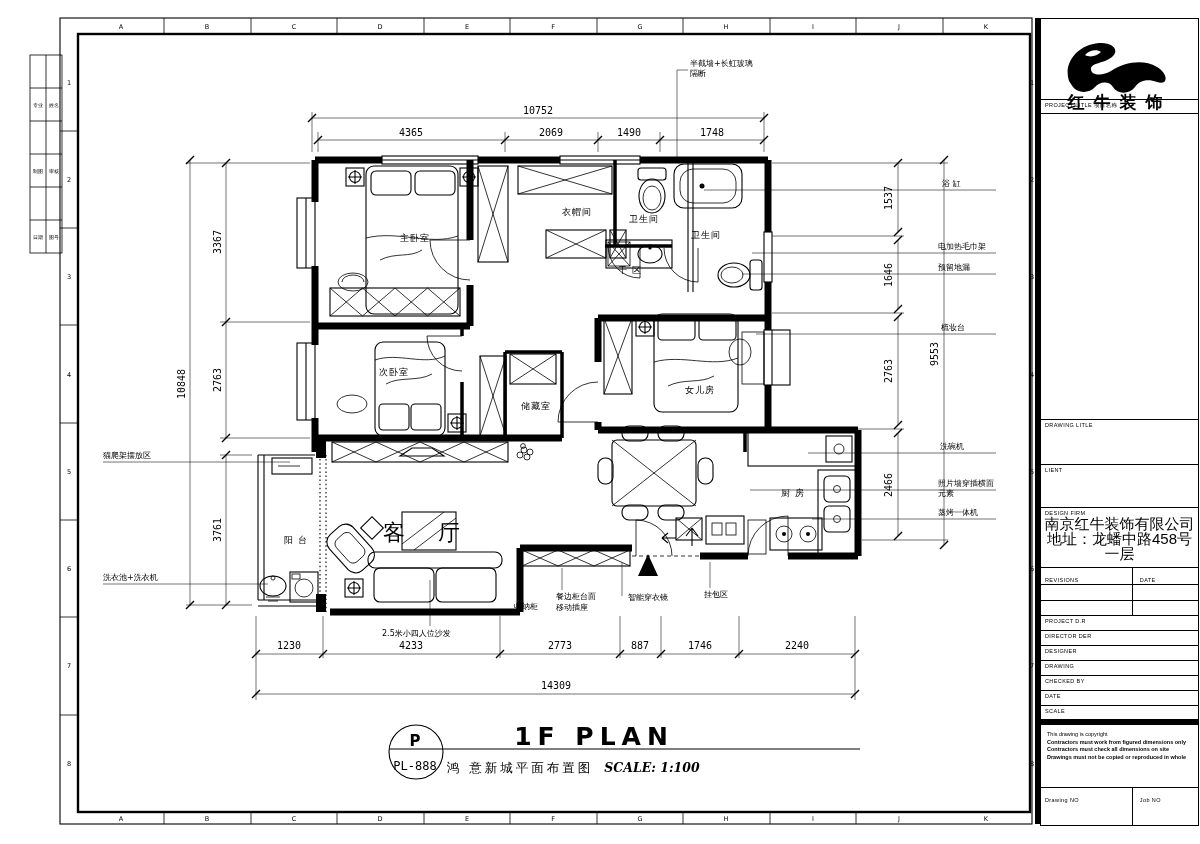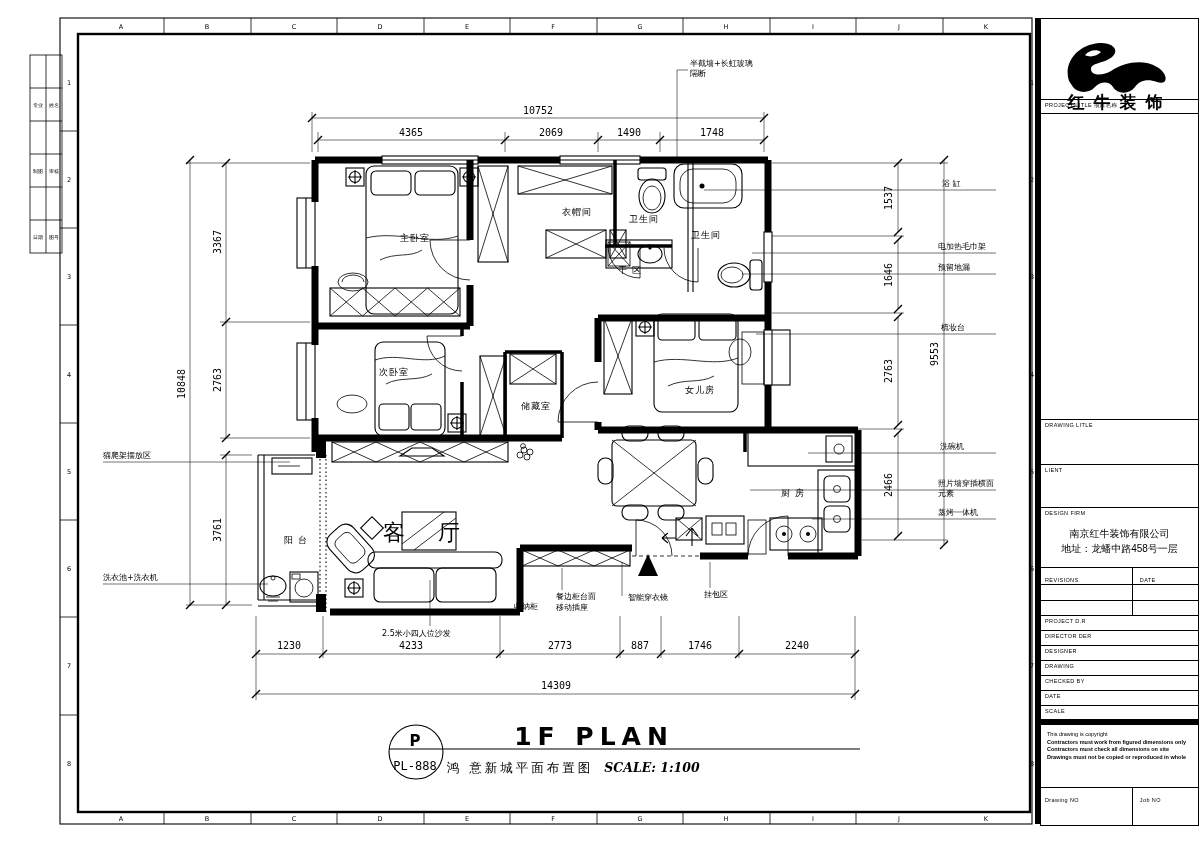--- a/index.html
+++ b/index.html
@@ -25,21 +25,21 @@
   .stampP{font:700 15px "DejaVu Sans",sans-serif;text-anchor:middle;}
   .stampN{font:12px "DejaVu Sans Mono",monospace;text-anchor:middle;}
   .footEN{font:700 25px "DejaVu Sans",sans-serif;letter-spacing:6px;text-anchor:middle;}
   .footCN{font:12.5px "DejaVu Sans",sans-serif;letter-spacing:3px;text-anchor:middle;}
   .footSC{font:italic 700 12.5px "DejaVu Serif",serif;text-anchor:middle;}
   
   .tb{position:absolute;left:1040px;top:18px;width:157px;height:806px;border:1.5px solid #000;background:#fff;}
   .tb .sec{position:absolute;left:0;width:100%;box-sizing:border-box;}
   .tb .lab{font-size:5.5px;letter-spacing:.4px;color:#000;padding:2px 0 0 4px;}
   .tb-brand{font-family:"Liberation Serif",serif;font-weight:700;font-size:17px;letter-spacing:9px;text-align:center;white-space:nowrap;}
-  .tb-firm{font-size:10px;text-align:center;line-height:15px;margin-top:10px;}
+  .tb-firm{font-size:15px;text-align:center;line-height:15px;}
   .bt{border-top:1px solid #000;} .bb{border-bottom:1px solid #000;}
   .vsplit{position:absolute;top:0;bottom:0;left:58%;border-left:1px solid #000;}
   .copy{font-size:5.5px;line-height:7.5px;padding:6px 0 0 6px;}
   .copy b{display:block;font-weight:700;}
 </style>
 </head>
 <body>
 
 <div class="page">
 

